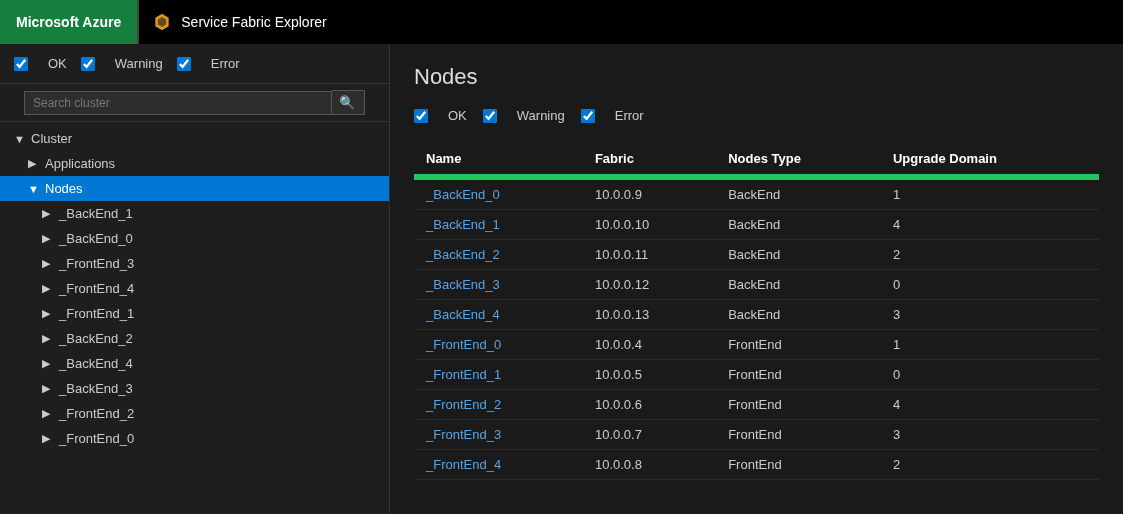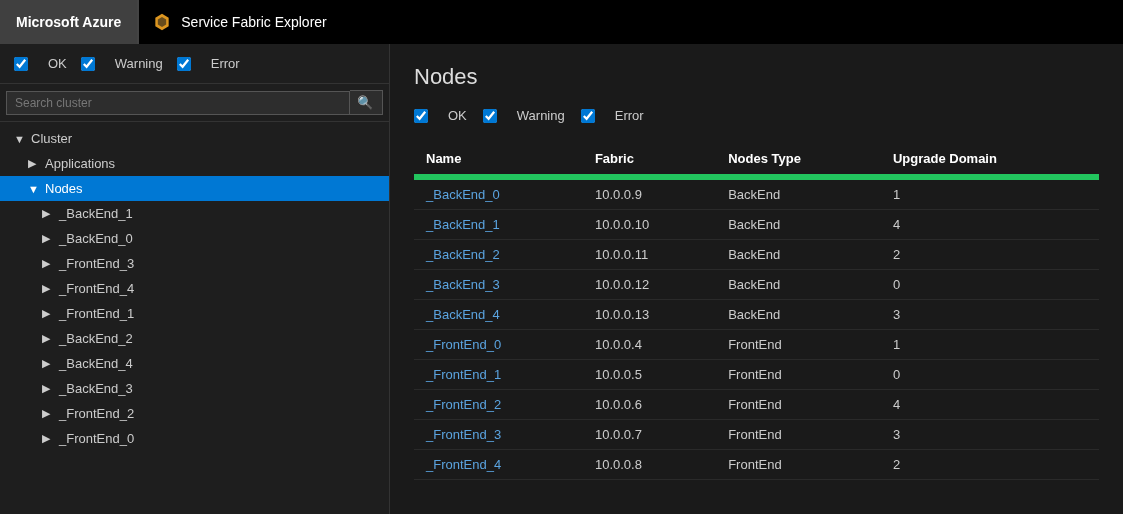--- a/index.html
+++ b/index.html
@@ -17,21 +17,21 @@
 
     
     .header {
       background: #000;
       height: 44px;
       display: flex;
       align-items: center;
       flex-shrink: 0;
     }
     .header-azure {
-      background: #404040;
+      background: #15803d;
       height: 100%;
       display: flex;
       align-items: center;
       padding: 0 16px;
       font-size: 14px;
       font-weight: 600;
       color: #fff;
     }
     .header-separator {
       width: 2px;
@@ -90,21 +90,21 @@
       color: #ccc;
       font-size: 13px;
     }
     .checkbox-label input[type="checkbox"] {
       accent-color: #0078d4;
       width: 14px;
       height: 14px;
       cursor: pointer;
     }
     .search-box {
-      padding: 6px 6px;
+      padding: 6px 24px;
       display: flex;
       align-items: center;
       border-bottom: 1px solid #333;
     }
     .search-input {
       background: #2d2d2d;
       border: 1px solid #555;
       color: #ccc;
       padding: 4px 8px;
       font-size: 12px;

